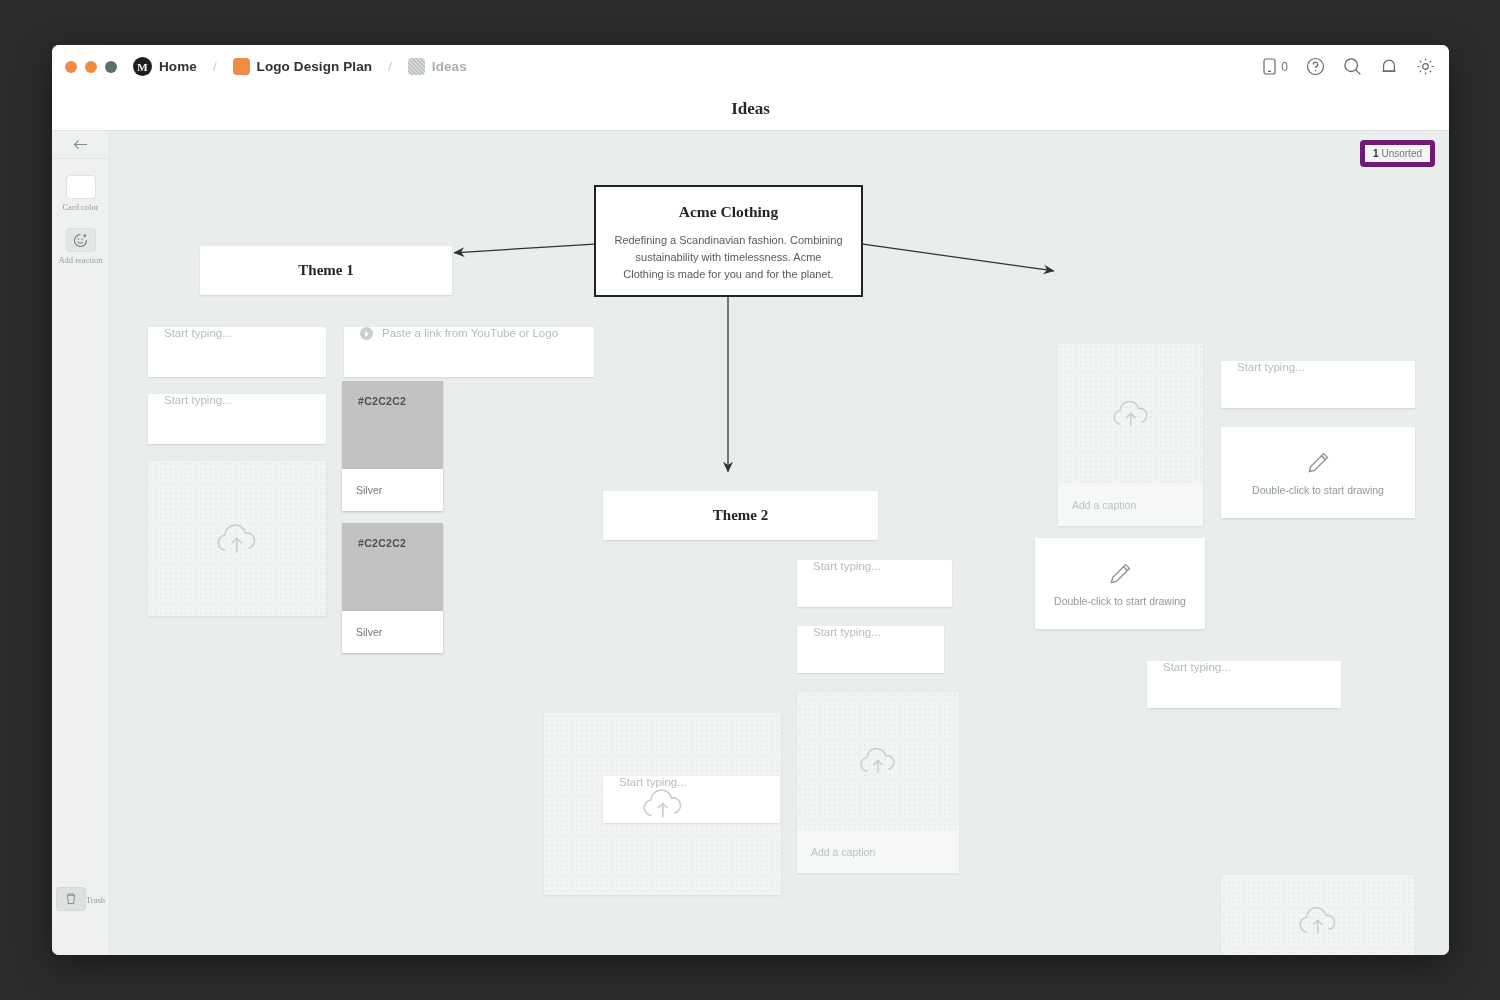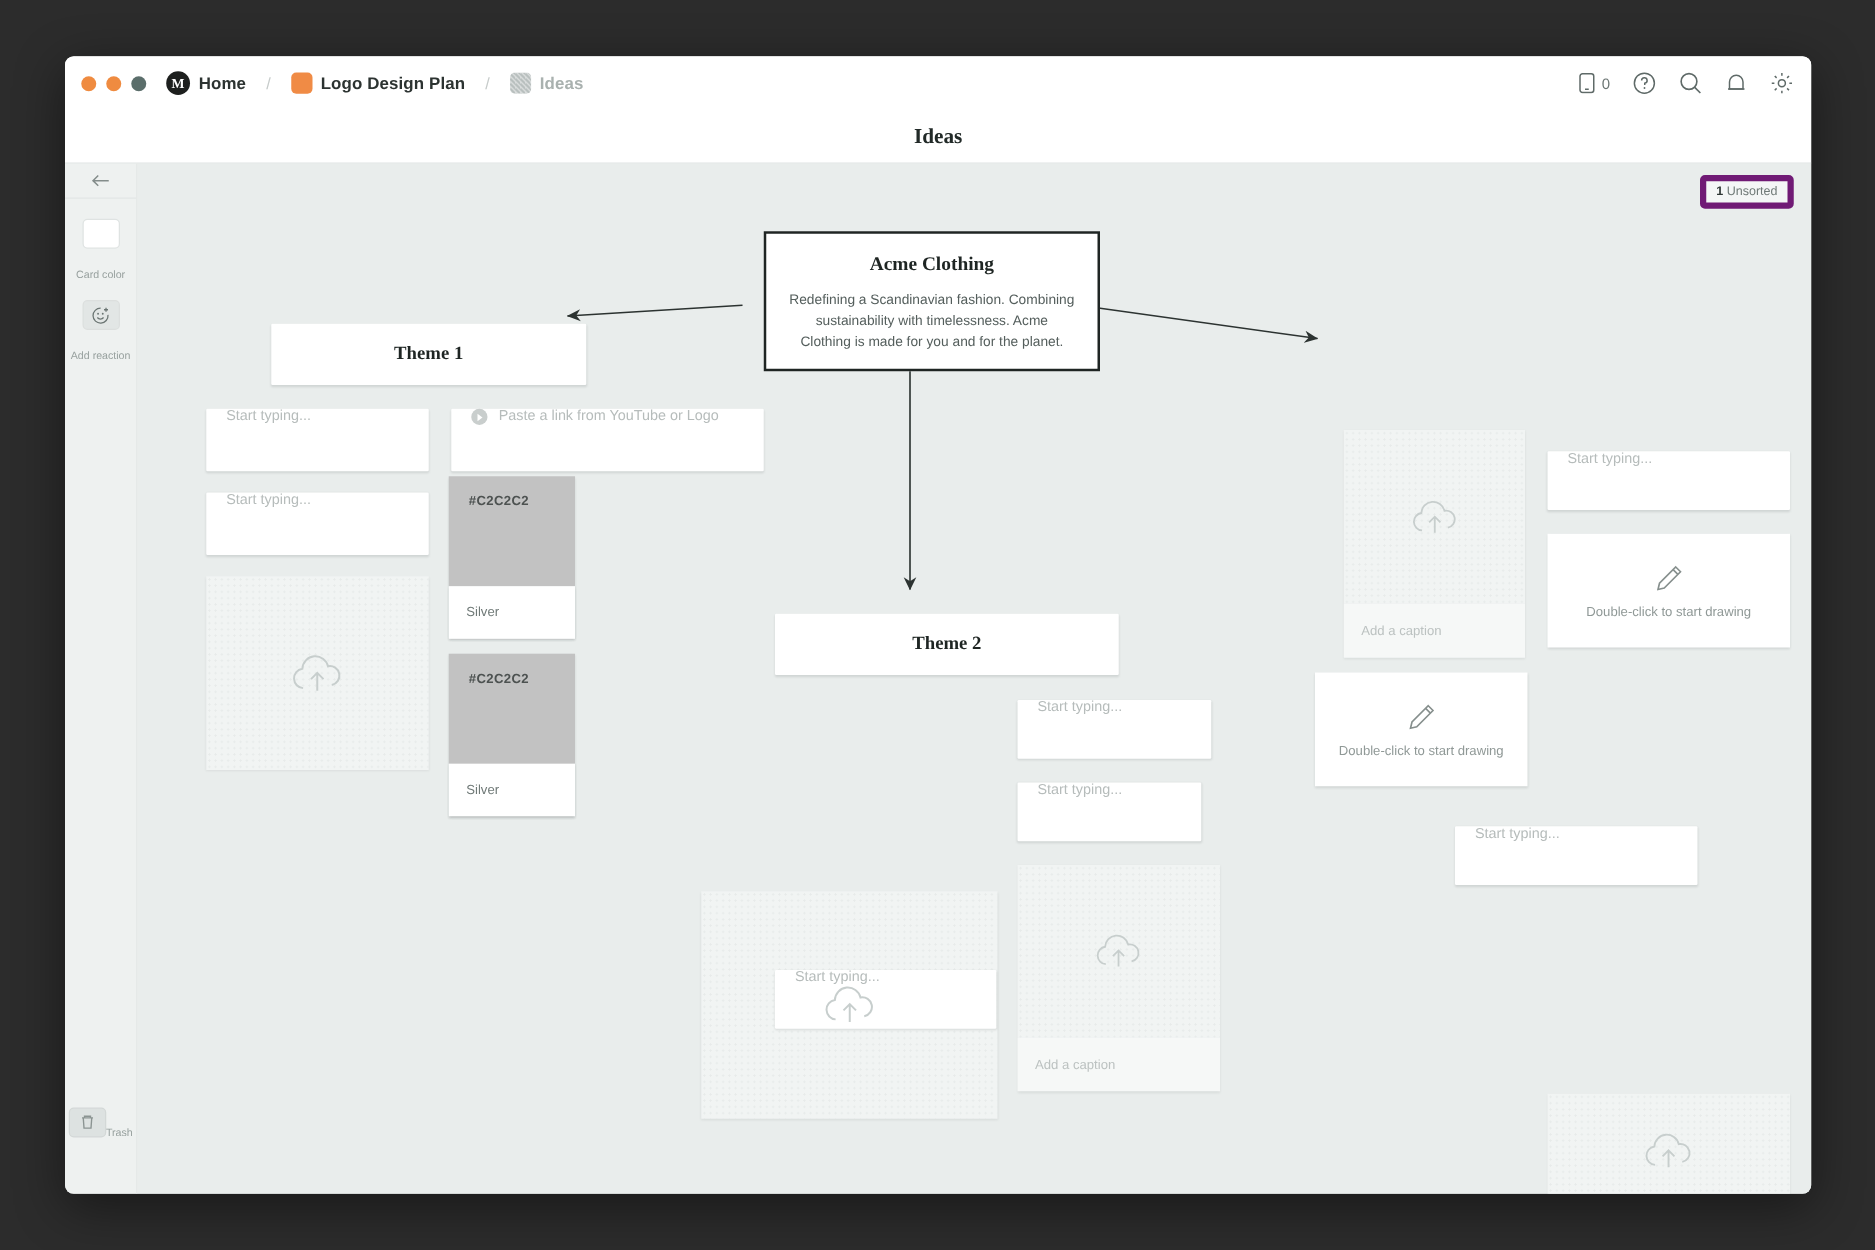--- a/index.html
+++ b/index.html
@@ -113,36 +113,36 @@
   .sb-tool {
     margin-top: 16px; display: flex; flex-direction: column;
     align-items: center; cursor: pointer; width: 100%;
   }
   .sb-box {
     width: 30px; height: 24px; border-radius: 4px;
     background: #ffffff; border: 1px solid #dfe3e2;
     display: flex; align-items: center; justify-content: center;
   }
   .sb-box.react { background: #e2e6e5; border-color: #dcdfde; color:#6b7573; }
-  .sb-label { font-size: 8.5px; color: #97a09e; margin-top: 16px; text-align: left; line-height: 1.1; }
+  .sb-label { font-size: 8.5px; color: #97a09e; margin-top: 4px; text-align: left; line-height: 1.1; font-family: Liberation Serif, serif; }
   .sb-trash { margin-top: auto; margin-bottom: 44px; display:flex; flex-direction:row; align-items:center; cursor:pointer;}
 
   
   .canvas { flex: 1; position: relative; background: #e9edec; overflow: hidden; }
   .unsorted {
     position: absolute; right: 14px; top: 9px;
     background: #f4f6f6; border: 5px solid #701a75;
     border-radius: 4px; padding: 3px 8px;
     font-size: 10px; color: #6f7977;
   }
   .unsorted b { color: #2f3735; font-weight: bold; }
 
   svg.edges { position: absolute; inset: 0; width: 100%; height: 100%; pointer-events:none; }
 
-  .node { position: absolute; margin-left: 17px; }
+  .node { position: absolute; }
   .card {
     background: #fff;
     box-shadow: 0 1px 2px rgba(40,50,48,0.13);
     border-radius: 1px;
   }
   .hub {
     border: 2px solid #1f2523;
     background: #fff;
     padding: 16px 18px 18px;
     box-shadow: none;
@@ -327,21 +327,21 @@
         <line x1="484" y1="119" x2="344" y2="128" stroke="#2c3331" stroke-width="1.3" marker-end="url(#ah)"></line>
         <line x1="753" y1="119" x2="944" y2="147" stroke="#2c3331" stroke-width="1.3" marker-end="url(#ah)"></line>
         <line x1="618" y1="163" x2="618" y2="358" stroke="#2c3331" stroke-width="1.3" marker-end="url(#ah)"></line>
       </svg>
 
       <div class="node hub" style="left:484px; top:54px; width:269px; height:112px;">
         <div class="hub-title">Acme Clothing</div>
         <div class="hub-body">Redefining a Scandinavian fashion. Combining sustainability with timelessness. Acme Clothing is made for you and for the planet.</div>
       </div>
 
-      <div class="node card theme" style="left:90px; top:128px; width:252px; height:49px;">
+      <div class="node card theme" style="left:90px; top:115px; width:252px; height:49px;">
         <span>Theme 1</span>
       </div>
 
       <div class="node card note" style="left:38px; top:196px; width:178px; height:50px;">
         <span>Start typing...</span>
       </div>
       <div class="node card note" style="left:234px; top:196px; width:250px; height:50px;">
         <span class="play"></span>
         <span>Paste a link from YouTube or Logo</span>
       </div>

